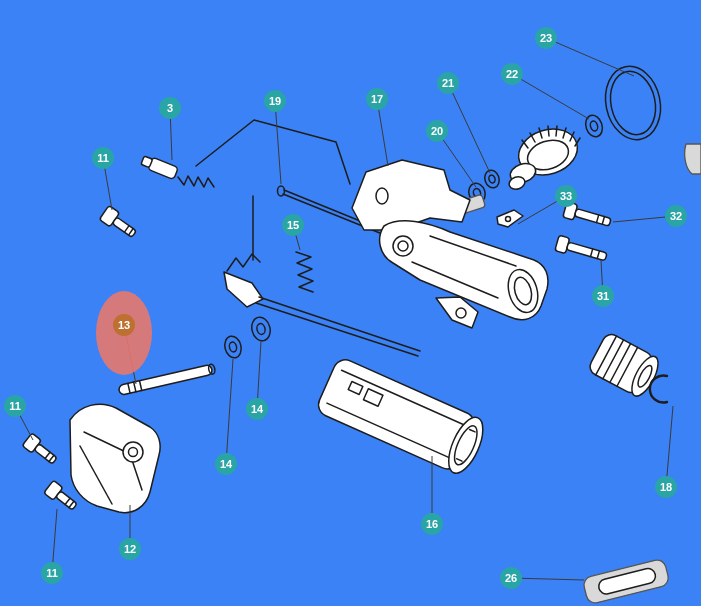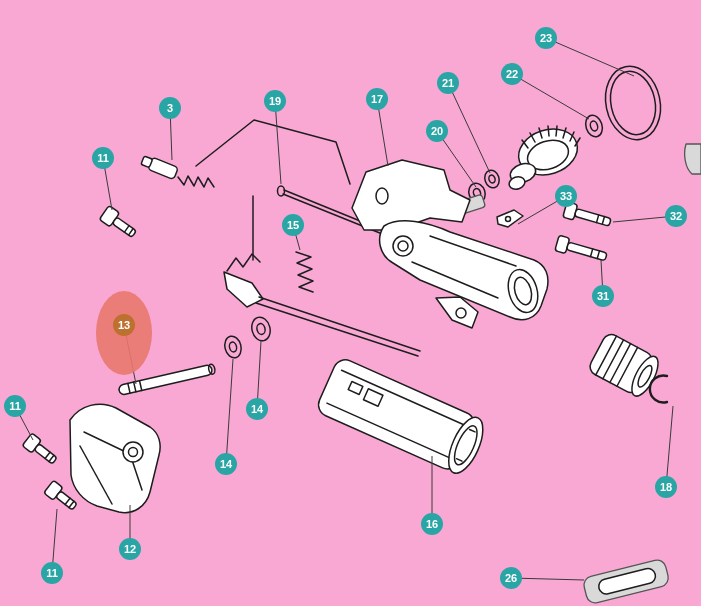--- a/index.html
+++ b/index.html
@@ -1,16 +1,16 @@
 <!DOCTYPE html>
 <html><head>
 <meta charset="utf-8">
 <style>
   html,body{margin:0;padding:0;background:#ffffff;}
-  .stage{position:relative;width:701px;height:606px;background:#f9a8d4;overflow:hidden;
+  .stage{position:relative;width:701px;height:606px;background:#3b82f6;overflow:hidden;
          font-family:"Liberation Sans", sans-serif;}
   svg.layer{position:absolute;left:0;top:0;width:701px;height:606px;}
   .ln{fill:none;stroke:#1d1d1d;stroke-width:1.5;stroke-linecap:round;stroke-linejoin:round;}
   .solid{fill:#ffffff;stroke:#1d1d1d;stroke-width:1.5;stroke-linejoin:round;}
   .gray{fill:#d9d9d9;stroke:#555;stroke-width:1.3;stroke-linejoin:round;}
   .callout{cursor:pointer;}
   .callout text{user-select:none;}
 </style>
 </head>
 <body>

